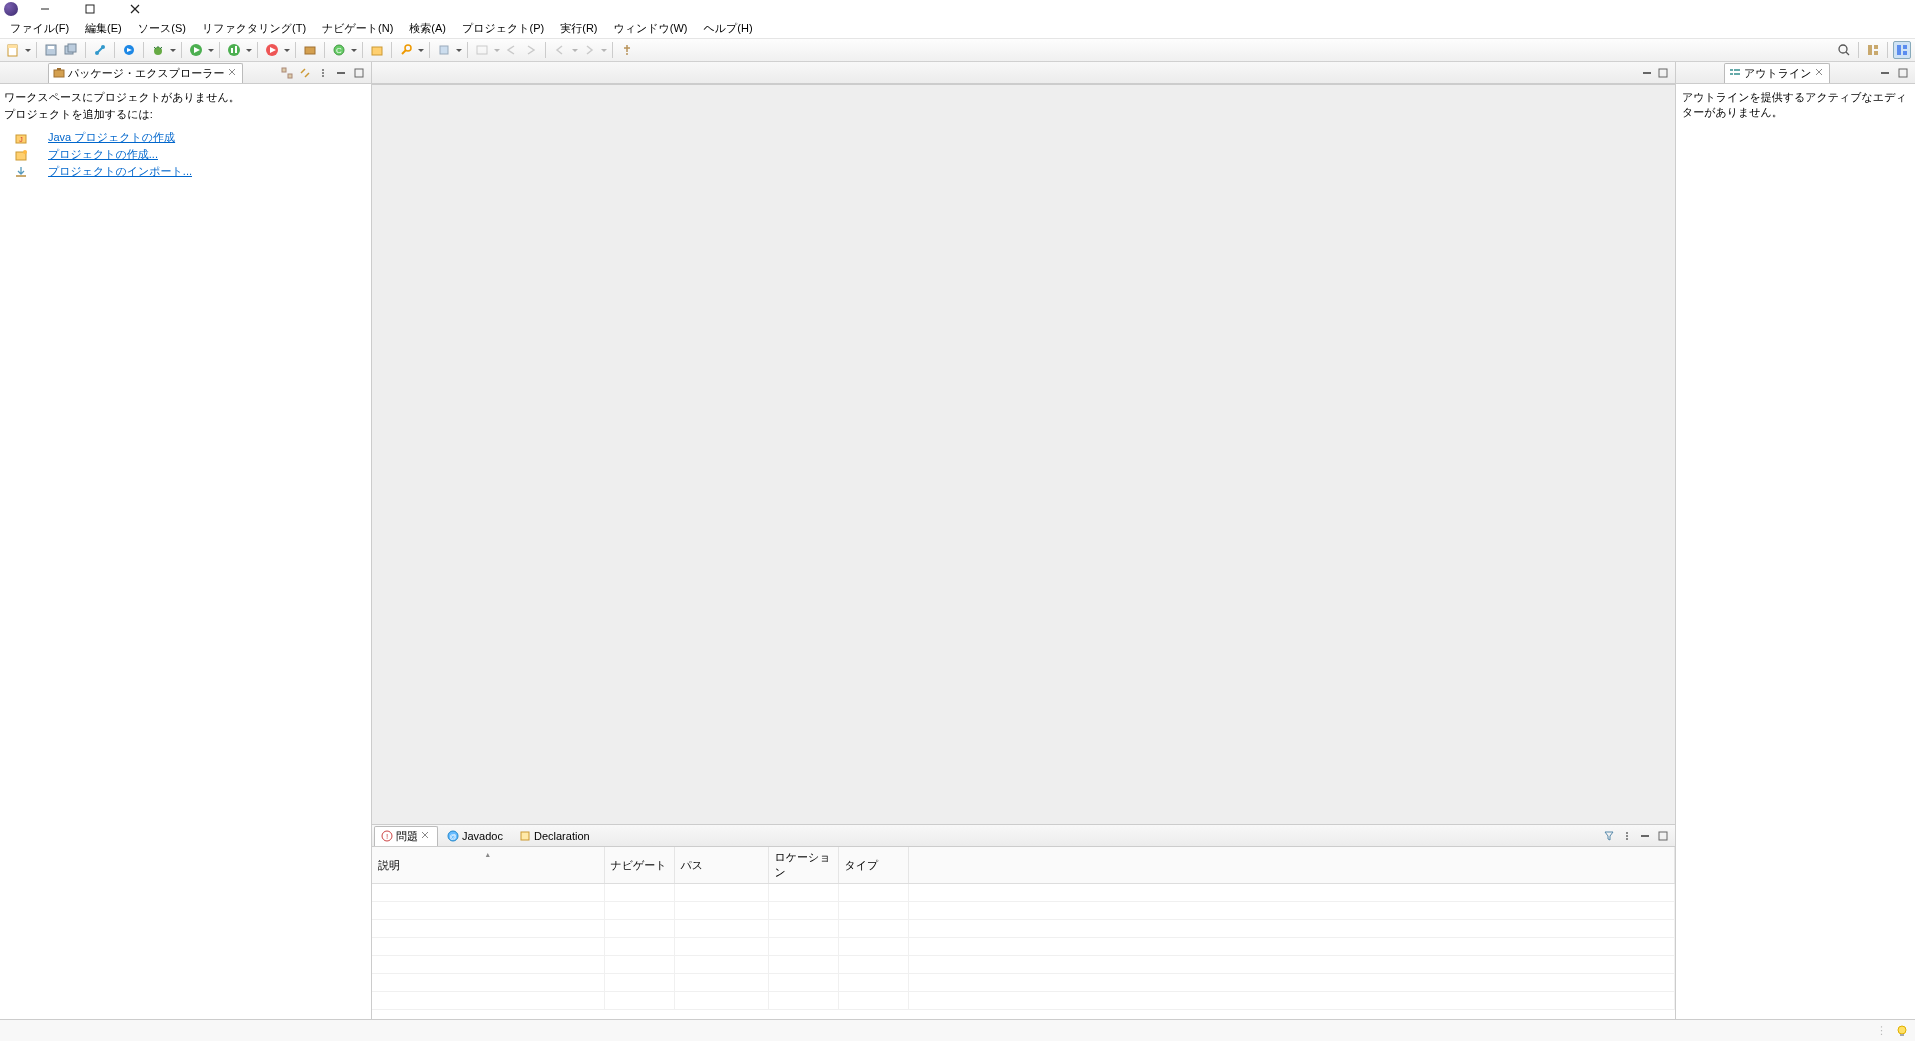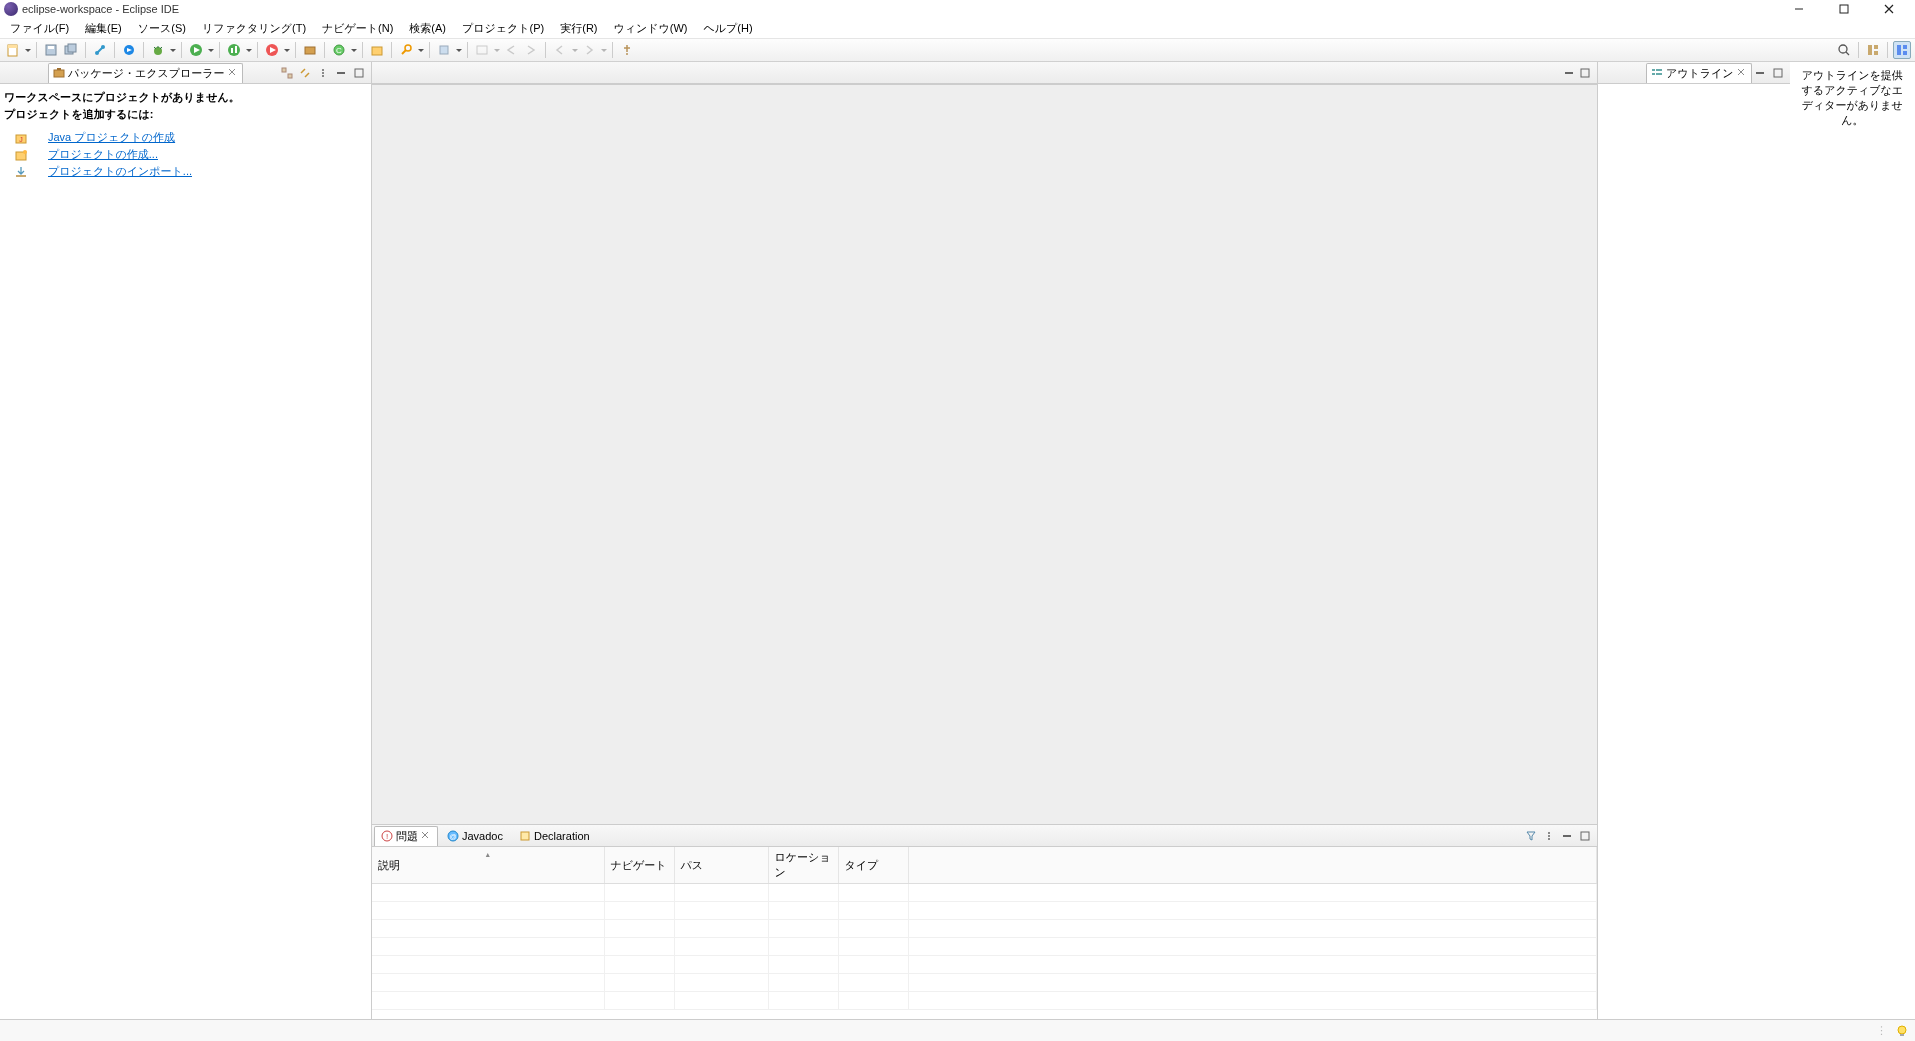--- a/index.html
+++ b/index.html
@@ -21,32 +21,32 @@
 .tb-left, .tb-right { display: flex; align-items: center; gap: 2px; }
 .tb-btn { width: 18px; height: 18px; display: flex; align-items: center; justify-content: center; border-radius: 2px; }
 .tb-sep { width: 1px; height: 16px; background: #ccc; margin: 0 3px; }
 .tb-drop { width: 7px; display: flex; align-items: center; justify-content: center; }
 .tb-drop::after { content: ""; border: 3px solid transparent; border-top-color: #555; margin-top: 3px; }
 
 
 .workbench { display: flex; height: calc(100% - 18px - 20px - 24px - 22px); }
 .left-panel { width: 372px; display: flex; flex-direction: column; border-right: 1px solid #ccc; }
 .center-panel { flex: 1; display: flex; flex-direction: column; }
-.right-panel { width: 318px; display: flex; flex-direction: row; border-left: 1px solid #ccc; text-align: center; }
+.right-panel { width: 240px; display: flex; flex-direction: column; border-left: 1px solid #ccc; }
 
 
 .view-header { height: 22px; background: linear-gradient(#f8f8f8,#ececec); border-bottom: 1px solid #ccc; display: flex; align-items: center; justify-content: space-between; padding: 0 4px 0 2px; }
 .view-tab { display: flex; align-items: center; gap: 3px; padding: 2px 4px; background: #fff; border: 1px solid #bbb; border-bottom: none; border-radius: 2px 2px 0 0; margin-left: 46px; }
 .view-tab .vt-close { width: 10px; height: 10px; color: #888; }
 .view-toolbar { display: flex; align-items: center; gap: 2px; }
 .mini-btn { width: 16px; height: 16px; display: flex; align-items: center; justify-content: center; }
 
 
 .pkg-body { flex: 1; padding: 6px 4px; color: #000; }
-.pkg-body .msg { margin-bottom: 2px; font-weight: bold; }
+.pkg-body .msg { margin-bottom: 2px; }
 .pkg-links { margin-top: 8px; }
 .pkg-link { display: flex; align-items: center; gap: 20px; margin: 2px 0 2px 10px; }
 .pkg-link a { color: #0066cc; text-decoration: underline; }
 .pkg-icon { width: 14px; height: 14px; display: inline-block; }
 
 
 .editor-area { flex: 1; background: #eeeeee; border-top: 1px solid #ccc; position: relative; }
 .editor-header { height: 22px; background: linear-gradient(#f8f8f8,#ececec); border-bottom: 1px solid #ccc; display: flex; justify-content: flex-end; align-items: center; padding: 0 4px; }
 
 
@@ -63,36 +63,35 @@
 .problems-table th .sort { position: absolute; right: 50%; top: 3px; transform: translateX(50%); color: #888; font-size: 8px; }
 .problems-table td { border-right: 1px solid #f0f0f0; border-bottom: 1px solid #f0f0f0; height: 18px; padding: 0 6px; }
 .col-desc { width: 232px; }
 .col-res { width: 70px; }
 .col-path { width: 94px; }
 .col-loc { width: 70px; }
 .col-type { width: 70px; }
 .col-rest { }
 
 
-.outline-body { flex: 1; padding: 6px 12px; }
+.outline-body { flex: 1; padding: 6px 6px; }
 
 
 .status-bar { height: 22px; border-top: 1px solid #ccc; display: flex; align-items: center; justify-content: flex-end; padding: 0 6px; background: #f8f8f8; gap: 8px; }
 .status-handle { color: #bbb; }
 .tip-icon { width: 14px; height: 14px; }
 
 
 svg { display: block; }
 </style>
 </head>
 <body>
 
 <div class="title-bar">
   <div class="app-icon"></div>
-  <div class="title">eclipse-workspace - Eclipse IDE</div>
   <div class="win-btn">
     <svg viewBox="0 0 10 10">
         <path d="M1 5 H9" stroke="#222" stroke-width="1"></path>
       </svg>
   </div>
   <div class="win-btn">
     <svg viewBox="0 0 10 10">
         <rect x="1" y="1" width="8" height="8" fill="none" stroke="#222" stroke-width="1"></rect>
       </svg>
   </div>

